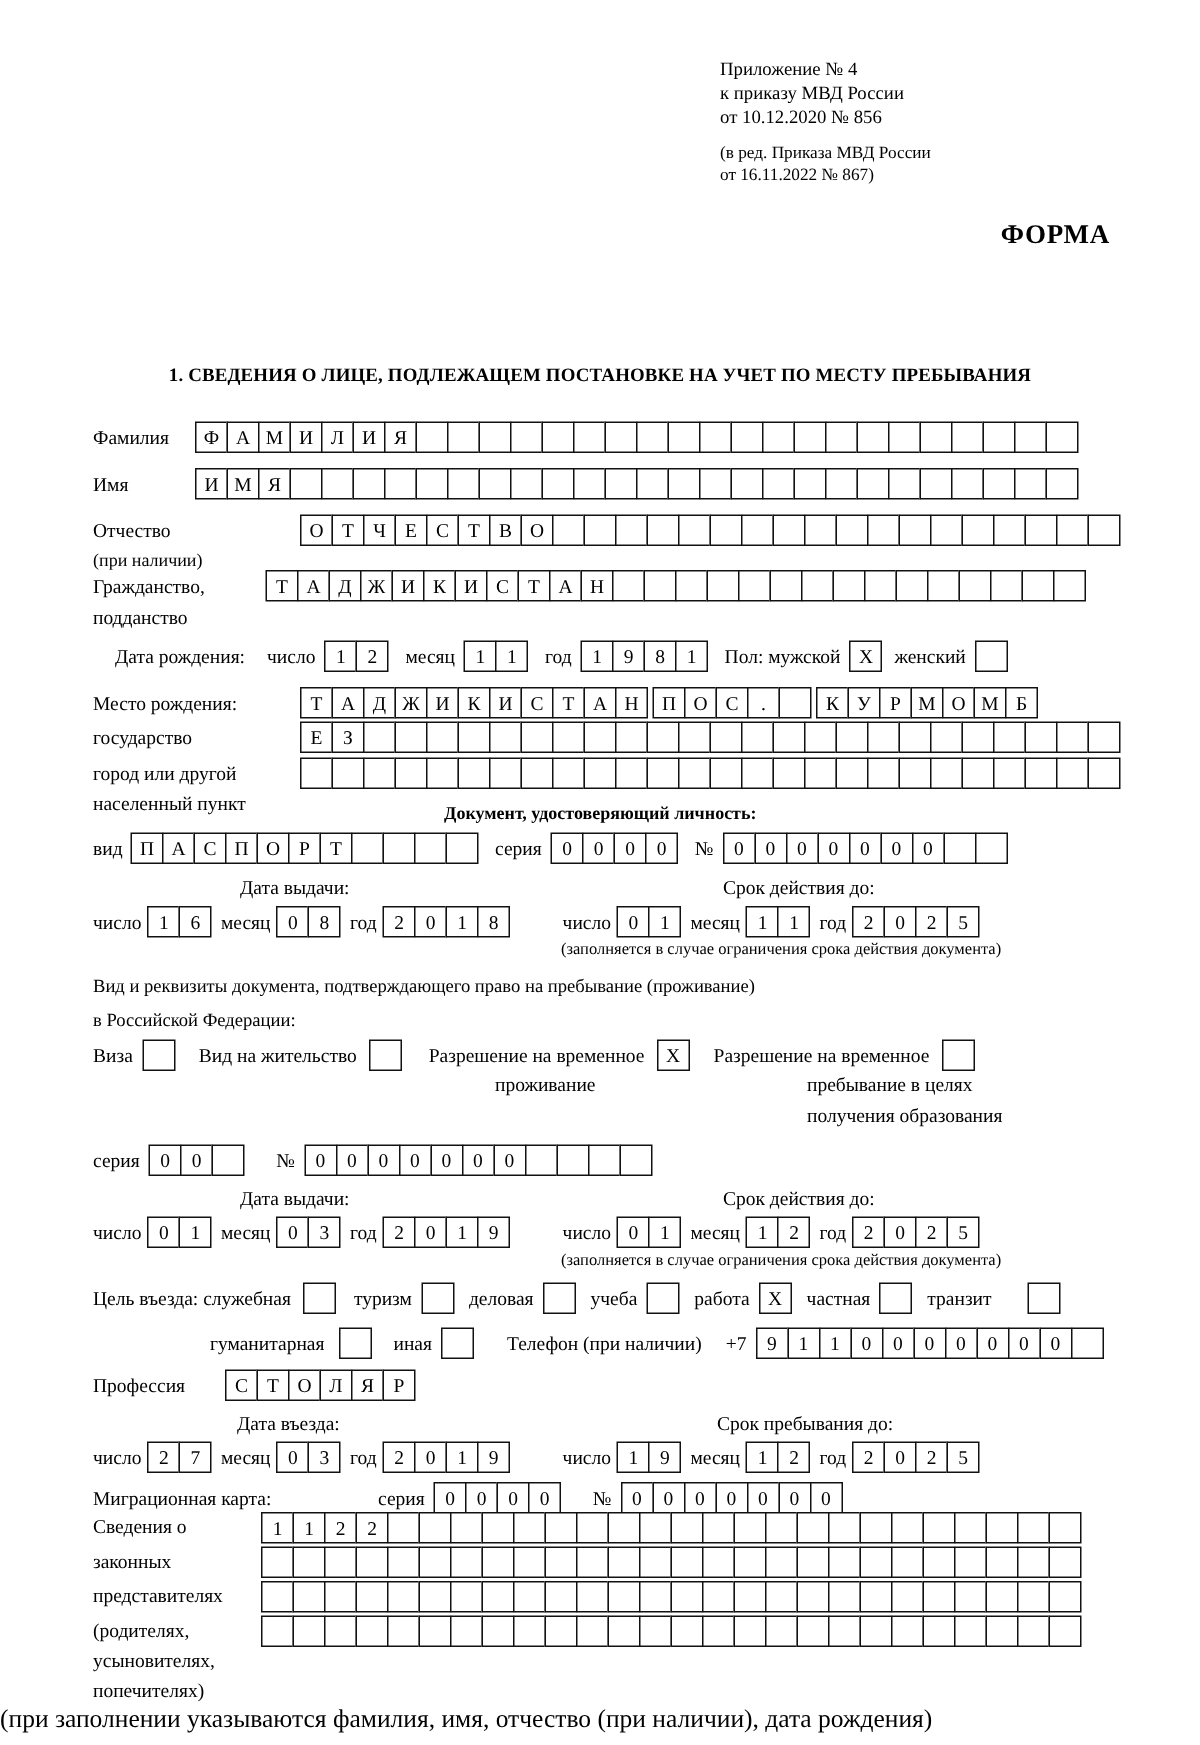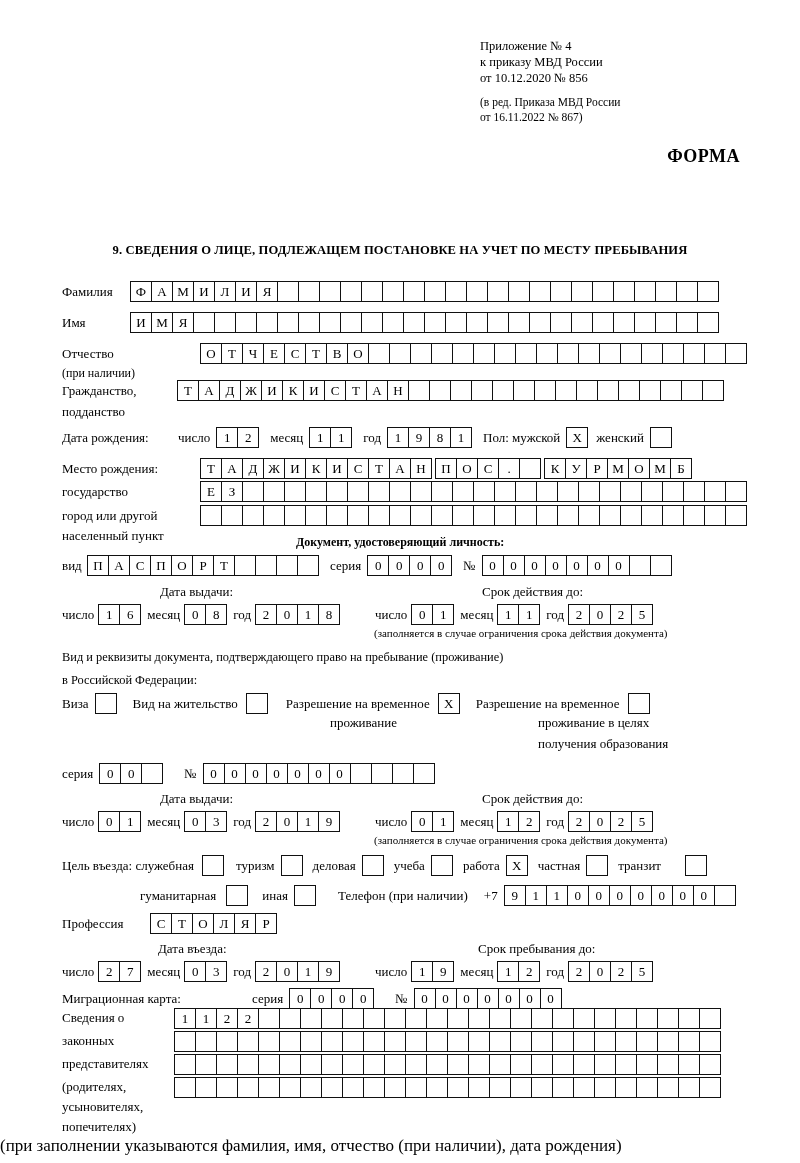--- a/index.html
+++ b/index.html
@@ -70,21 +70,21 @@
     <div>к приказу МВД России</div>
     <div>от 10.12.2020 № 856</div>
     <div class="sub">(в ред. Приказа МВД России</div>
     <div class="sub" style="margin-top:0">от 16.11.2022 № 867)</div>
   </div>
   <div class="forma">ФОРМА</div>
 
   <div class="title">
   </div>
 
-  <div class="section1">9. СВЕДЕНИЯ О ЛИЦЕ, ПОДЛЕЖАЩЕМ ПОСТАНОВКЕ НА УЧЕТ ПО МЕСТУ ПРЕБЫВАНИЯ</div>
+  <div class="section1">1. СВЕДЕНИЯ О ЛИЦЕ, ПОДЛЕЖАЩЕМ ПОСТАНОВКЕ НА УЧЕТ ПО МЕСТУ ПРЕБЫВАНИЯ</div>
 
   <div class="row" style="top:281px;left:62px;">
     <span class="lbl" style="width:68px;">Фамилия</span>
     <span class="cells" id="c-surname">
         <span class="cell">Ф</span>
         <span class="cell">А</span>
         <span class="cell">М</span>
         <span class="cell">И</span>
         <span class="cell">Л</span>
         <span class="cell">И</span>
@@ -211,21 +211,21 @@
         <span class="cell"></span>
         <span class="cell"></span>
         <span class="cell"></span>
       </span>
   </div>
   <div class="row" style="top:404px;left:62px;">
     <span class="lbl">подданство</span>
   </div>
 
   <div class="row" style="top:427px;left:62px;">
-    <span class="lbl" style="width:116px;">Дата рождения:</span>
+    <span class="lbl" style="width:116px;text-align:center;">Дата рождения:</span>
     <span class="lbl" style="margin-right:6px;">число</span>
     <span class="cells" id="c-birthday">
         <span class="cell">1</span>
         <span class="cell">2</span>
       </span>
     <span class="gapw"></span>
     <span class="lbl" style="margin-right:6px;">месяц</span>
     <span class="cells" id="c-birthmonth">
         <span class="cell">1</span>
         <span class="cell">1</span>
@@ -454,21 +454,21 @@
     <span class="box"></span>
     <span class="lbl" style="margin-left:18px;margin-right:8px;">Разрешение на временное</span>
     <span class="box">X</span>
     <span class="lbl" style="margin-left:16px;margin-right:8px;">Разрешение на временное</span>
     <span class="box"></span>
   </div>
   <div class="row" style="top:715px;left:330px;">
     <span class="lbl">проживание</span>
   </div>
   <div class="row" style="top:715px;left:538px;">
-    <span class="lbl">проживание в целях</span>
+    <span class="lbl">пребывание в целях</span>
   </div>
   <div class="row" style="top:736px;left:538px;">
     <span class="lbl">получения образования</span>
   </div>
 
   <div class="row" style="top:763px;left:62px;">
     <span class="lbl" style="margin-right:6px;">серия</span>
     <span class="cells" id="c-stayseries">
         <span class="cell">0</span>
         <span class="cell">0</span>

